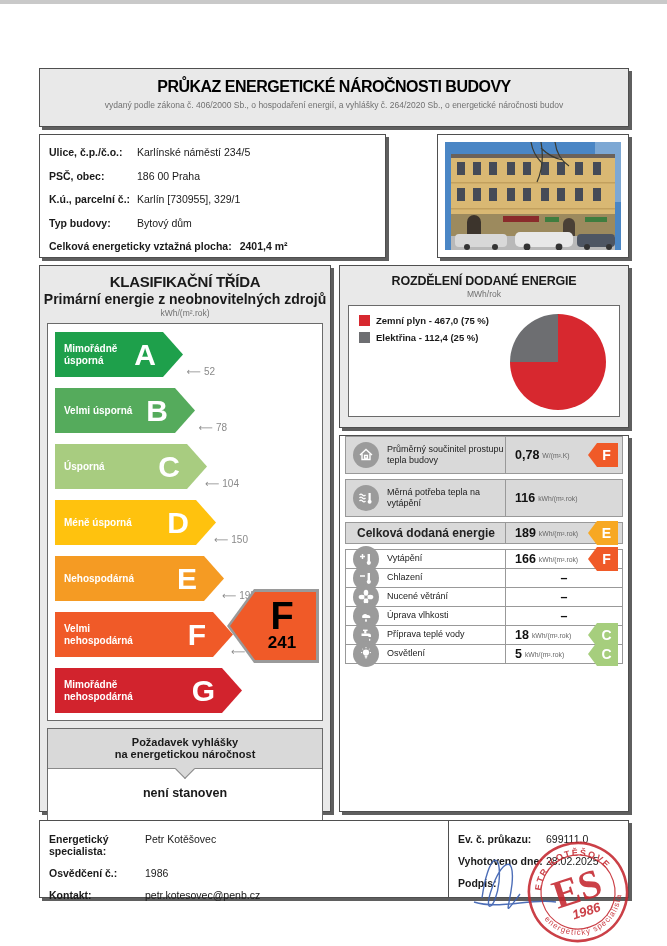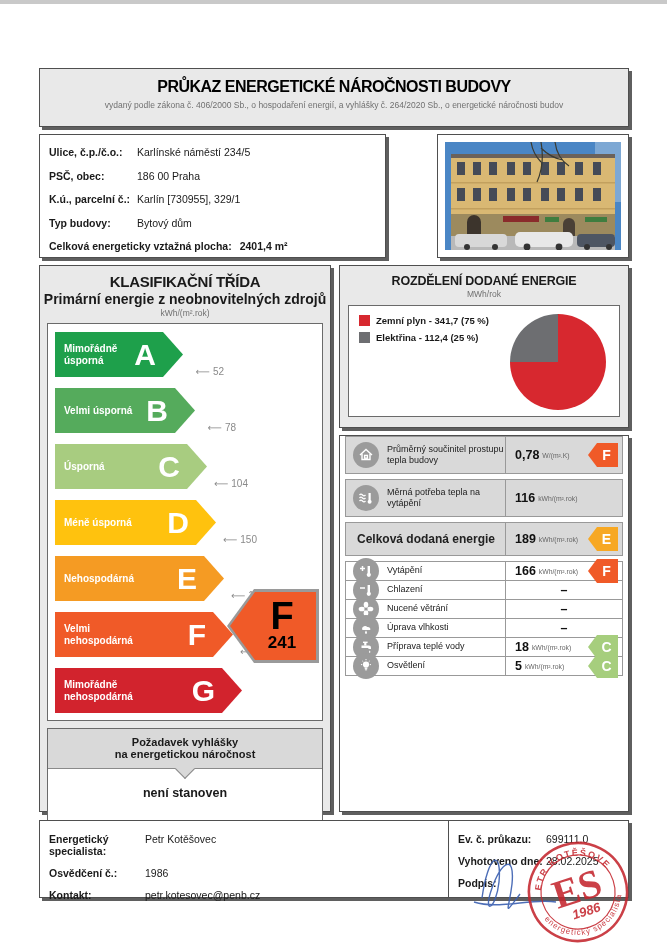--- a/index.html
+++ b/index.html
@@ -33,21 +33,21 @@
   .class-unit { font-size:8.5px; color:#707070; text-align:center; margin-top:1px; margin-bottom:5px; }
 
   .arrows-panel { margin:0 7px; background:#fff; border:1px solid #6a6a6a; height:398px; position:relative; padding:8px 0 0 7px; }
   .band { position:relative; height:45px; margin-bottom:11px; color:#fff;
           clip-path: polygon(0 0, calc(100% - 20px) 0, 100% 50%, calc(100% - 20px) 100%, 0 100%);
           display:flex; align-items:center; }
   .band-label { font-size:10px; font-weight:bold; line-height:1.15; padding-left:9px; width:96px; }
   .band-letter { position:absolute; right:27px; top:50%; transform:translateY(-50%); font-size:30px; font-weight:bold; }
   .w-a{width:128px;} .w-b{width:140px;} .w-c{width:152px;} .w-d{width:161px;} .w-e{width:169px;} .w-f{width:178px;} .w-g{width:187px;}
 
-  .threshold { position:absolute; font-size:10px; color:#8a8a8a; text-align:right; left:16px; }
+  .threshold { position:absolute; font-size:10px; color:#8a8a8a; text-align:right; left:7px; }
   .th-arrow { letter-spacing:-1px; margin-right:4px; }
   .t-0{ top:42px; width:160px; } .t-1{ top:98px; width:172px; } .t-2{ top:154px; width:184px; }
   .t-3{ top:210px; width:193px; } .t-4{ top:266px; width:201px; } .t-5{ top:322px; width:210px; }
 
   .marker-border { position:absolute; right:3px; top:265px; width:92px; height:74px; background:#9a9a9a;
                    clip-path: polygon(0 50%, 27px 0, 100% 0, 100% 100%, 27px 100%); }
   .marker { position:absolute; left:3px; top:3px; width:86px; height:68px;
             clip-path: polygon(0 50%, 25px 0, 100% 0, 100% 100%, 25px 100%);
             display:flex; flex-direction:column; align-items:center; justify-content:center; padding-left:18px; }
   .marker-letter { font-size:38px; font-weight:bold; color:#000; line-height:0.9; }
@@ -70,21 +70,21 @@
   .legend-swatch { width:11px; height:11px; margin-right:6px; flex:0 0 11px; }
   .legend-text { font-size:9.5px; font-weight:bold; color:#1a1a1a; }
   .pie { position:absolute; right:13px; top:8px; width:96px; height:96px; border-radius:50%; }
 
   
   .ind-box { left:339px; top:435px; width:290px; height:377px; }
   .ind-title { font-size:13px; font-weight:bold; text-align:center; padding-top:6px; height:26px; letter-spacing:-0.2px; }
   .ind-rows { padding:0 5px; }
   .ind-row { display:flex; border:1px solid #999; height:20px; background:#fff; margin-bottom:-1px; }
   .ind-row.gray { background:#d9d9d9; margin-bottom:5px; height:38px; }
-  .ind-row.gray.r3 { height:34px; }
+  .ind-row.gray.r3 { height:22px; }
   .cell-label { flex:0 0 160px; display:flex; align-items:center; gap:8px; padding-left:7px; border-right:1px solid #999; }
   .cell-label .txt { font-size:9px; line-height:1.25; color:#222; }
   .cell-label.big .txt { font-size:12px; font-weight:bold; padding-left:4px; }
   .cell-value { flex:1; display:flex; align-items:center; padding-left:9px; position:relative; }
   .cell-value.center { justify-content:center; padding-left:0; }
   .num { font-size:12.5px; font-weight:bold; color:#111; }
   .unit { font-size:6.8px; color:#666; margin-left:3px; }
   .badge { position:absolute; right:4px; top:50%; transform:translateY(-50%); width:30px; height:24px;
            clip-path:polygon(0 50%, 9px 0, 100% 0, 100% 100%, 9px 100%);
            display:flex; align-items:center; justify-content:center; padding-left:7px;
@@ -253,21 +253,21 @@
     </div>
   </div>
 
   <div class="box gray-bg pie-box">
     <div class="pie-title">ROZDĚLENÍ DODANÉ ENERGIE</div>
     <div class="pie-unit">MWh/rok</div>
     <div class="pie-panel">
       <div class="legend">
         <div class="legend-row">
           <span class="legend-swatch" style="background: rgb(215, 40, 47);"></span>
-          <span class="legend-text">Zemní plyn - 341,7 (75 %)</span>
+          <span class="legend-text">Zemní plyn - 467,0 (75 %)</span>
         </div>
         <div class="legend-row">
           <span class="legend-swatch" style="background: rgb(109, 110, 113);"></span>
           <span class="legend-text">Elektřina - 112,4 (25 %)</span>
         </div>
       </div>
       <div class="pie" style="background: conic-gradient(rgb(215, 40, 47) 0%, rgb(215, 40, 47) 75%, rgb(109, 110, 113) 75%, rgb(109, 110, 113) 100%);"></div>
     </div>
   </div>
 

